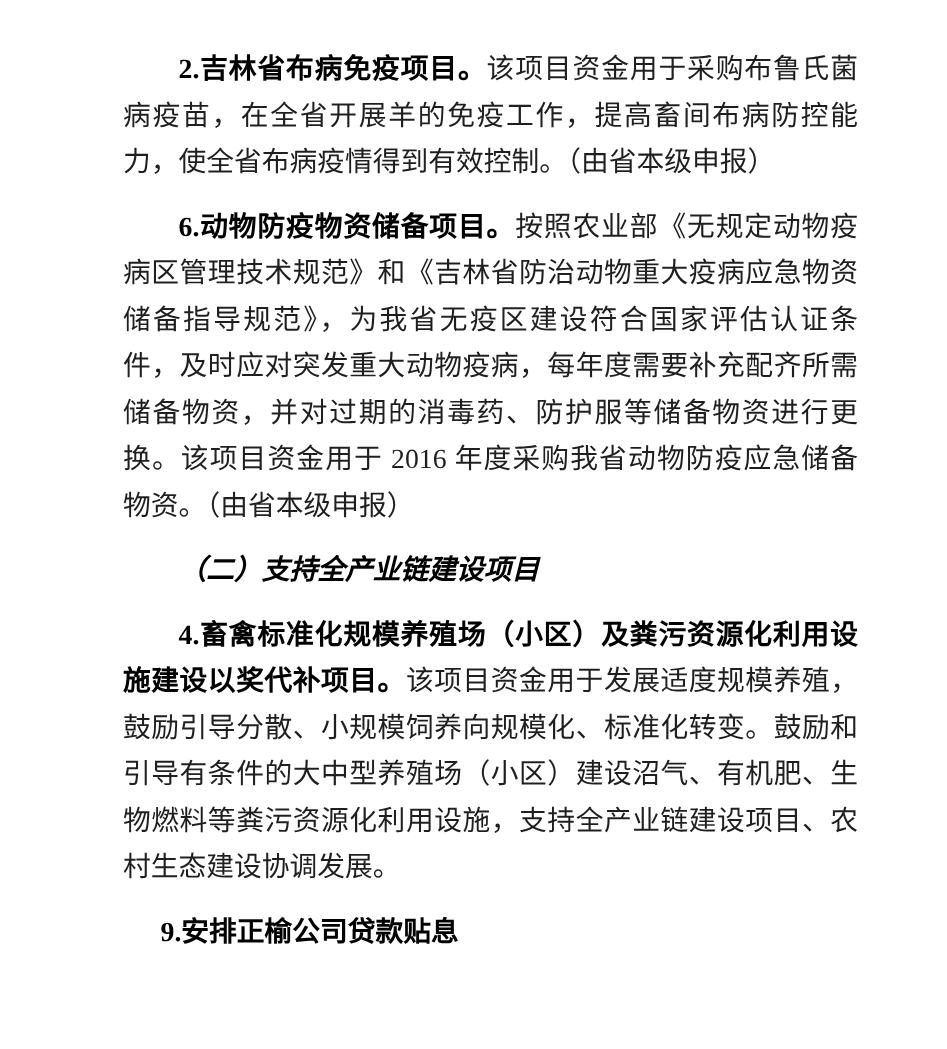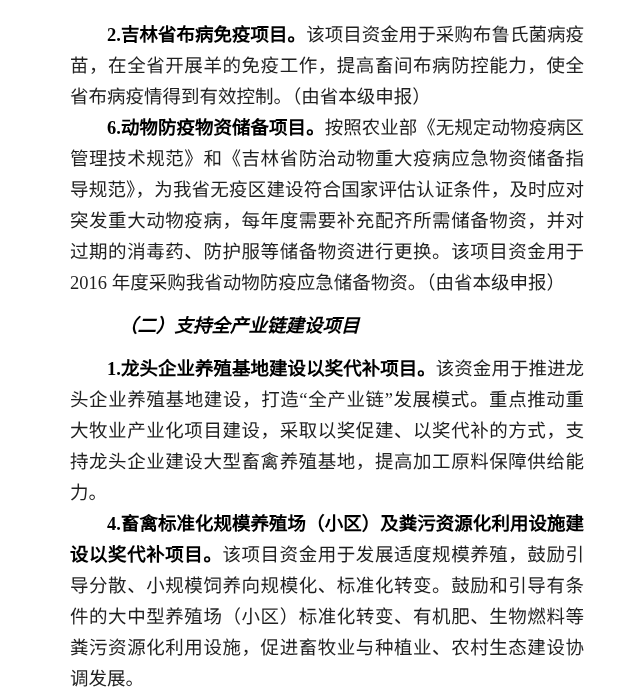--- a/index.html
+++ b/index.html
@@ -19,21 +19,21 @@
     top: 20px;
     width: 514px;
     font-family: "Liberation Serif", "DejaVu Serif", serif;
     font-size: 18.5px;
     line-height: 31px;
     color: #1f1f1f;
     text-align: justify;
     text-justify: inter-ideograph;
   }
   .para {
-    margin: 0;
+    margin: 12px;
     padding: 0;
     text-indent: 2em;
   }
   .lead-bold {
     font-weight: bold;
     color: #000000;
   }
   .section-heading {
     margin: 12px;
     padding: 0;
@@ -54,19 +54,18 @@
 <body>
 
 <div class="page">
 
   <p class="para"><span class="lead-bold">2.吉林省布病免疫项目。</span><span>该项目资金用于采购布鲁氏菌病疫苗，在全省开展羊的免疫工作，提高畜间布病防控能力，使全省布病疫情得到有效控制。（由省本级申报）</span></p>
 
   <p class="para"><span class="lead-bold">6.动物防疫物资储备项目。</span><span>按照农业部《无规定动物疫病区管理技术规范》和《吉林省防治动物重大疫病应急物资储备指导规范》，为我省无疫区建设符合国家评估认证条件，及时应对突发重大动物疫病，每年度需要补充配齐所需储备物资，并对过期的消毒药、防护服等储备物资进行更换。该项目资金用于 2016 年度采购我省动物防疫应急储备物资。（由省本级申报）</span></p>
 
   <p class="section-heading"><span>（二）支持全产业链建设项目</span></p>
 
-  <p class="para"><span class="lead-bold">1.龙头企业养殖基地建设以奖代补项目。</span><span>该资金用于推进龙头企业养殖基地建设，打造“全产业链”发展模式。重点推动重大牧业产业化项目建设，采取以奖促建、以奖代补的方式，支持龙头企业建设大型畜禽养殖基地，提高加工原料保障供给能力。</span></p>
 
-  <p class="para"><span class="lead-bold">4.畜禽标准化规模养殖场（小区）及粪污资源化利用设施建设以奖代补项目。</span><span>该项目资金用于发展适度规模养殖，鼓励引导分散、小规模饲养向规模化、标准化转变。鼓励和引导有条件的大中型养殖场（小区）标准化转变、有机肥、生物燃料等粪污资源化利用设施，促进畜牧业与种植业、农村生态建设协调发展。</span></p>
+  <p class="para"><span class="lead-bold">4.畜禽标准化规模养殖场（小区）及粪污资源化利用设施建设以奖代补项目。</span><span>该项目资金用于发展适度规模养殖，鼓励引导分散、小规模饲养向规模化、标准化转变。鼓励和引导有条件的大中型养殖场（小区）建设沼气、有机肥、生物燃料等粪污资源化利用设施，支持全产业链建设项目、农村生态建设协调发展。</span></p>
 
   <p class="sub-heading"><span>9.安排正榆公司贷款贴息</span></p>
 
 </div>
 
 </body></html>

